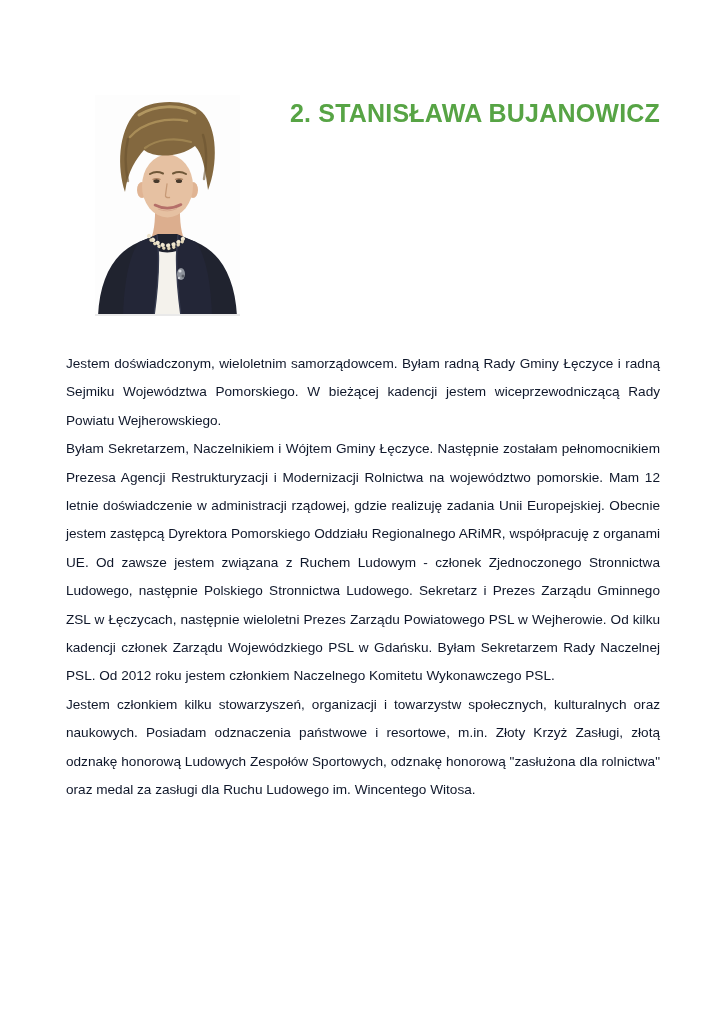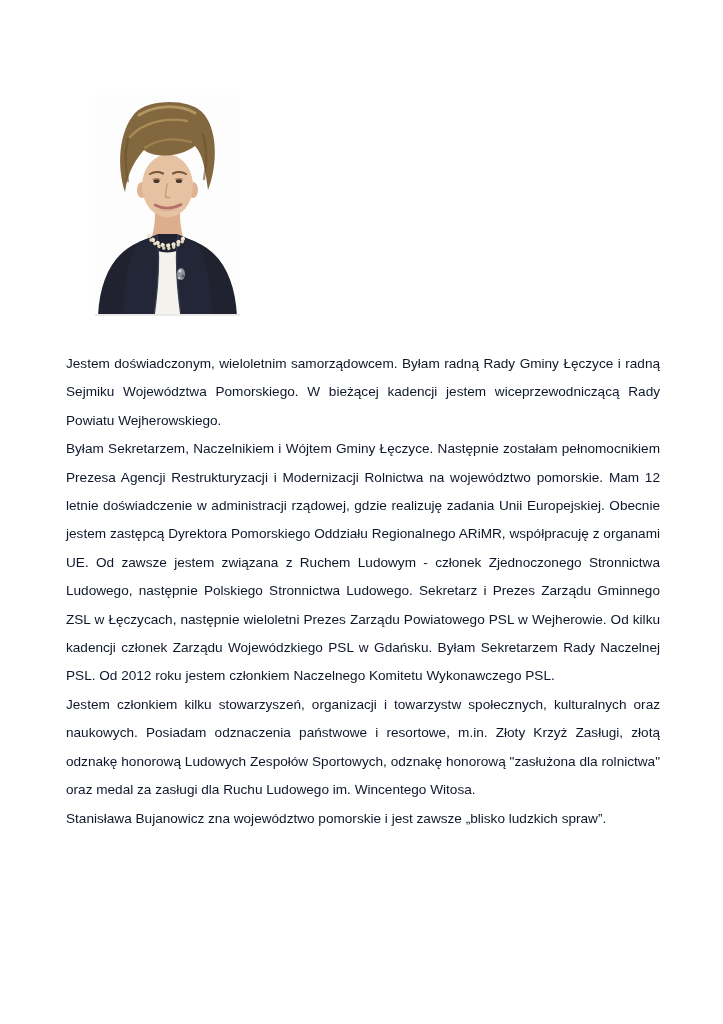--- a/index.html
+++ b/index.html
@@ -118,21 +118,21 @@
         <path d="M35 42 C48 27 72 22 92 26" stroke="#b99c63" stroke-width="2.4" fill="none" opacity="0.7" stroke-linecap="round"></path>
         <path d="M50 53 C62 44 80 42 96 47" stroke="#a98e58" stroke-width="2.2" fill="none" opacity="0.7" stroke-linecap="round"></path>
         <path d="M108 40 C112 52 112 70 109 84" stroke="#6a5331" stroke-width="2.4" fill="none" opacity="0.6" stroke-linecap="round"></path>
         <path d="M33 44 C30 56 30 72 33 86" stroke="#6a5331" stroke-width="2.4" fill="none" opacity="0.6" stroke-linecap="round"></path>
       </g>
 
       <rect y="219" width="145" height="2" fill="#e9e9e9"></rect>
     </svg>
   </div>
 
+  <h1 class="heading">2. STANISŁAWA BUJANOWICZ</h1>
 
   <div class="body-text">
     <p>Jestem doświadczonym, wieloletnim samorządowcem. Byłam radną Rady Gminy Łęczyce i radną Sejmiku Województwa Pomorskiego. W bieżącej kadencji jestem wiceprzewodniczącą Rady Powiatu Wejherowskiego.</p>
     <p>Byłam Sekretarzem, Naczelnikiem i Wójtem Gminy Łęczyce. Następnie zostałam pełnomocnikiem Prezesa Agencji Restrukturyzacji i Modernizacji Rolnictwa na województwo pomorskie. Mam 12 letnie doświadczenie w administracji rządowej, gdzie realizuję zadania Unii Europejskiej. Obecnie jestem zastępcą Dyrektora Pomorskiego Oddziału Regionalnego ARiMR, współpracuję z organami UE. Od zawsze jestem związana z Ruchem Ludowym - członek Zjednoczonego Stronnictwa Ludowego, następnie Polskiego Stronnictwa Ludowego. Sekretarz i Prezes Zarządu Gminnego ZSL w Łęczycach, następnie wieloletni Prezes Zarządu Powiatowego PSL w Wejherowie. Od kilku kadencji członek Zarządu Wojewódzkiego PSL w Gdańsku. Byłam Sekretarzem Rady Naczelnej PSL. Od 2012 roku jestem członkiem Naczelnego Komitetu Wykonawczego PSL.</p>
     <p>Jestem członkiem kilku stowarzyszeń, organizacji i towarzystw społecznych, kulturalnych oraz naukowych. Posiadam odznaczenia państwowe i resortowe, m.in. Złoty Krzyż Zasługi, złotą odznakę honorową Ludowych Zespołów Sportowych, odznakę honorową "zasłużona dla rolnictwa" oraz medal za zasługi dla Ruchu Ludowego im. Wincentego Witosa.</p>
-    <p>Stanisława Bujanowicz zna województwo pomorskie i jest zawsze „blisko ludzkich spraw”.</p>
   </div>
 
 </div>
 
 </body></html>

